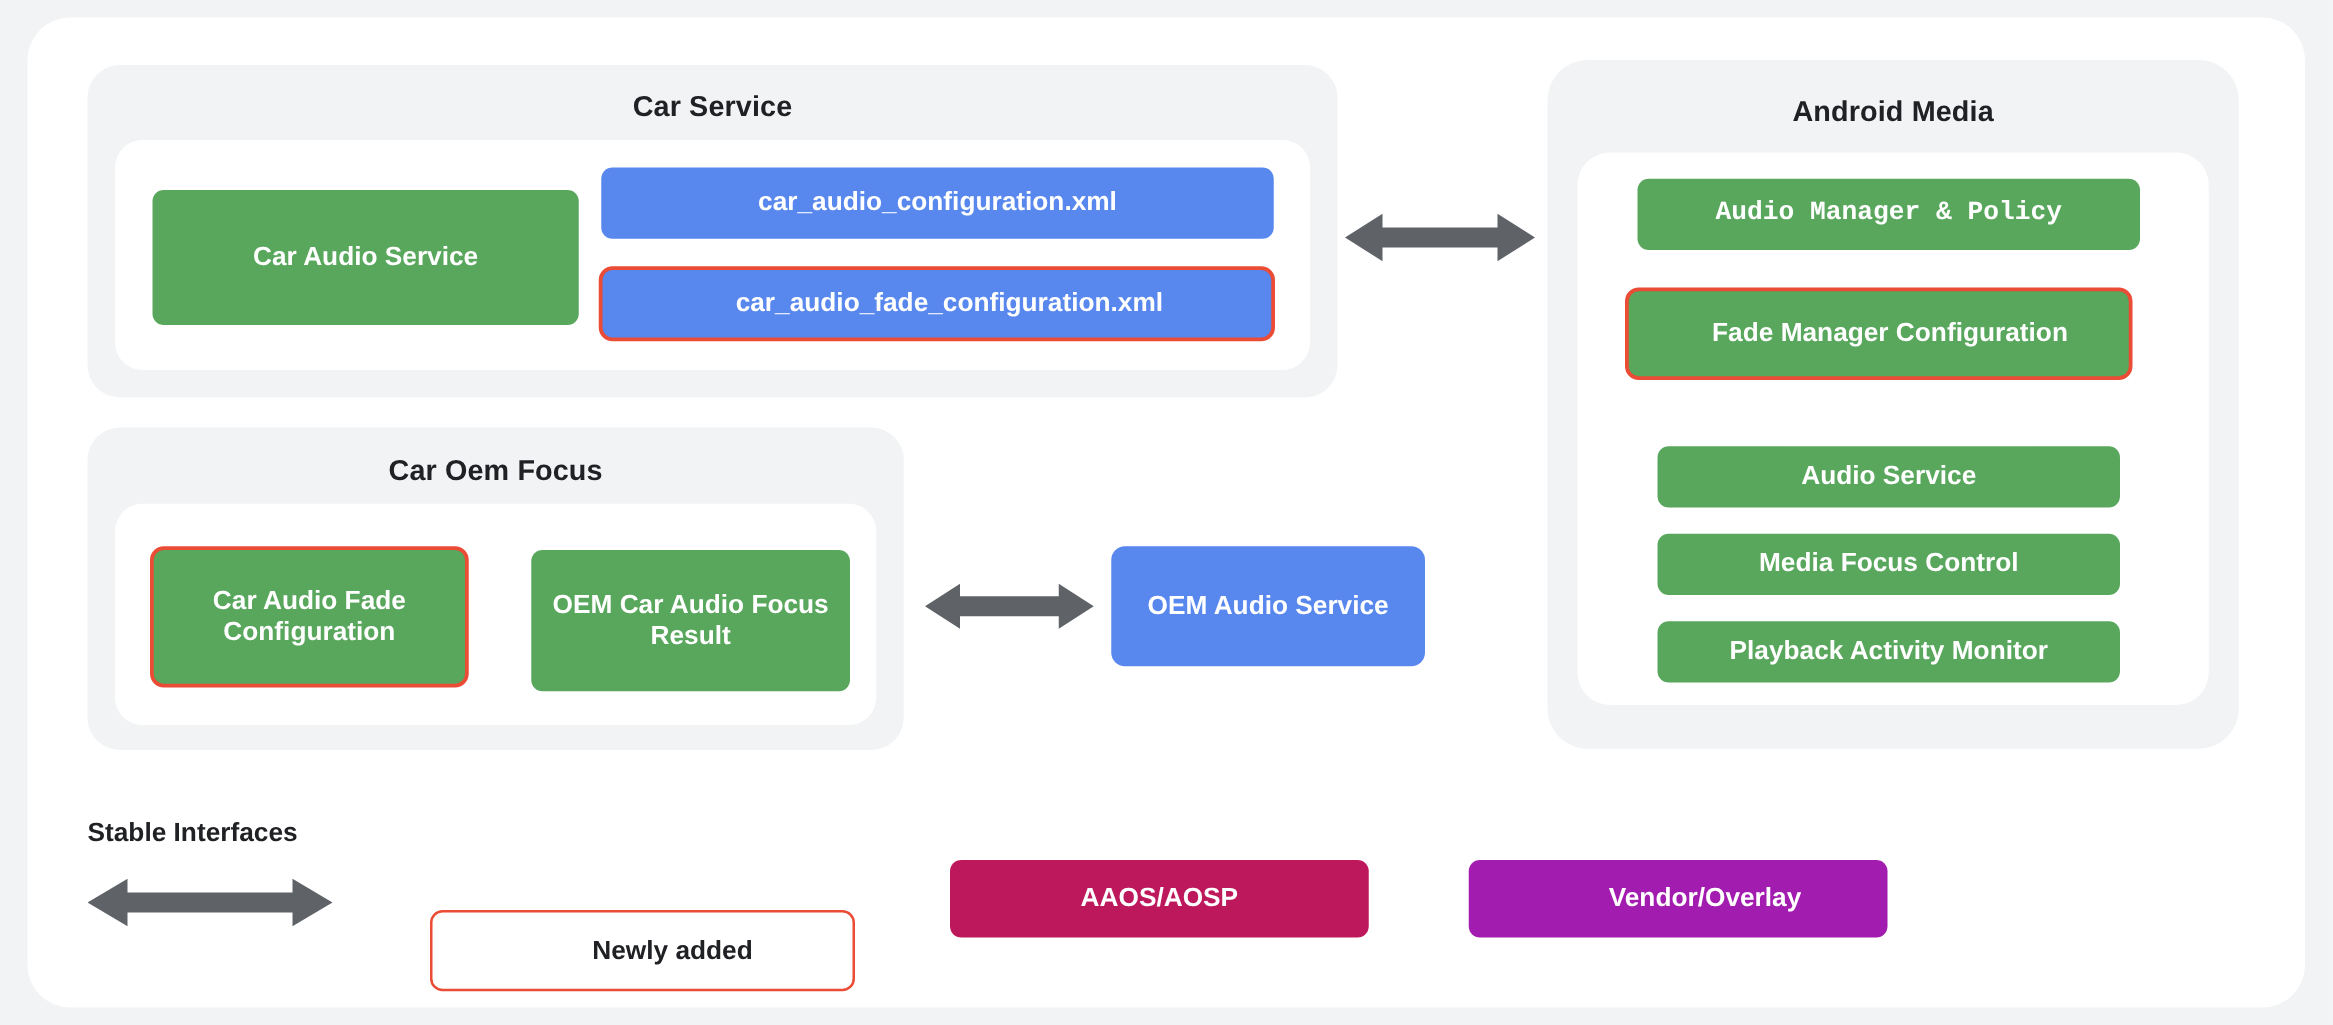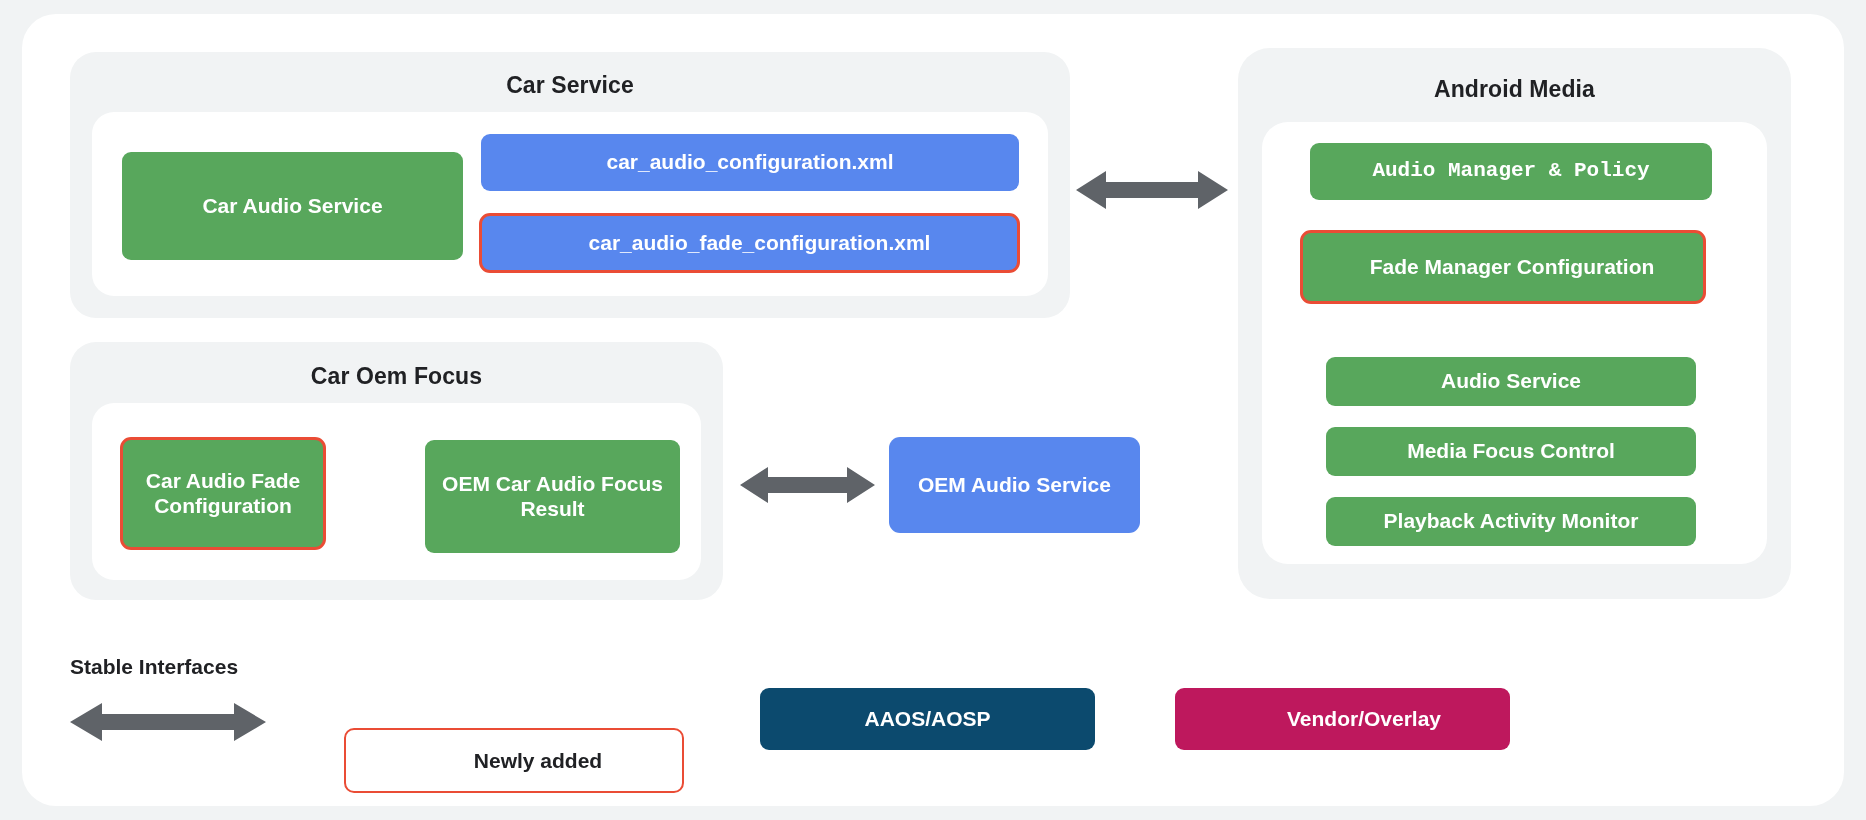--- a/index.html
+++ b/index.html
@@ -92,22 +92,22 @@
     position: absolute;
     box-sizing: border-box;
     display: flex;
     align-items: center;
     justify-content: center;
     text-align: center;
     border-radius: 9px;
     font-size: 21px;
     font-weight: bold;
   }
-  .legend-chip.green { background: #0c4a6e; color: #ffffff; }
-  .legend-chip.blue  { background: #be185d; color: #ffffff; padding-left: 43px; }
+  .legend-chip.green { background: #be185d; color: #ffffff; }
+  .legend-chip.blue  { background: #a21caf; color: #ffffff; padding-left: 43px; }
   .legend-chip.newly {
     background: #ffffff;
     color: #202124;
     border: 2px solid #ea4c35;
     border-radius: 10px;
   }
 
   .arrow {
     position: absolute;
   }
@@ -131,21 +131,21 @@
   <div class="node blue" style="left:481px; top:134px; width:538px; height:57px;text-align:right;">car_audio_configuration.xml</div>
 
   <div class="node blue outlined" style="left:479px; top:213px; width:541px; height:60px;padding-left:28px;">car_audio_fade_configuration.xml</div>
 
   <div class="group-panel" style="left:70px; top:342px; width:653px; height:258px;">
     <div class="group-title" style="top:21px;">Car Oem Focus</div>
   </div>
 
   <div class="inner-panel" style="left:92px; top:403px; width:609px; height:177px;"></div>
 
-  <div class="node green outlined" style="left:120px; top:437px; width:206px; height:113px;">Car Audio Fade Configuration</div>
+  <div class="node green outlined" style="left:120px; top:437px; width:255px; height:113px;">Car Audio Fade Configuration</div>
 
   <div class="node green" style="left:425px; top:440px; width:255px; height:113px;">OEM Car Audio Focus Result</div>
 
   <div class="group-panel" style="left:1238px; top:48px; width:553px; height:551px; border-radius:32px;">
     <div class="group-title" style="top:28px;">Android Media</div>
   </div>
 
   <div class="inner-panel" style="left:1262px; top:122px; width:505px; height:442px; border-radius:26px;"></div>
 
   <div class="node green" style="left:1310px; top:143px; width:402px; height:57px;font-family:Liberation Mono, monospace;">Audio Manager &amp; Policy</div>

